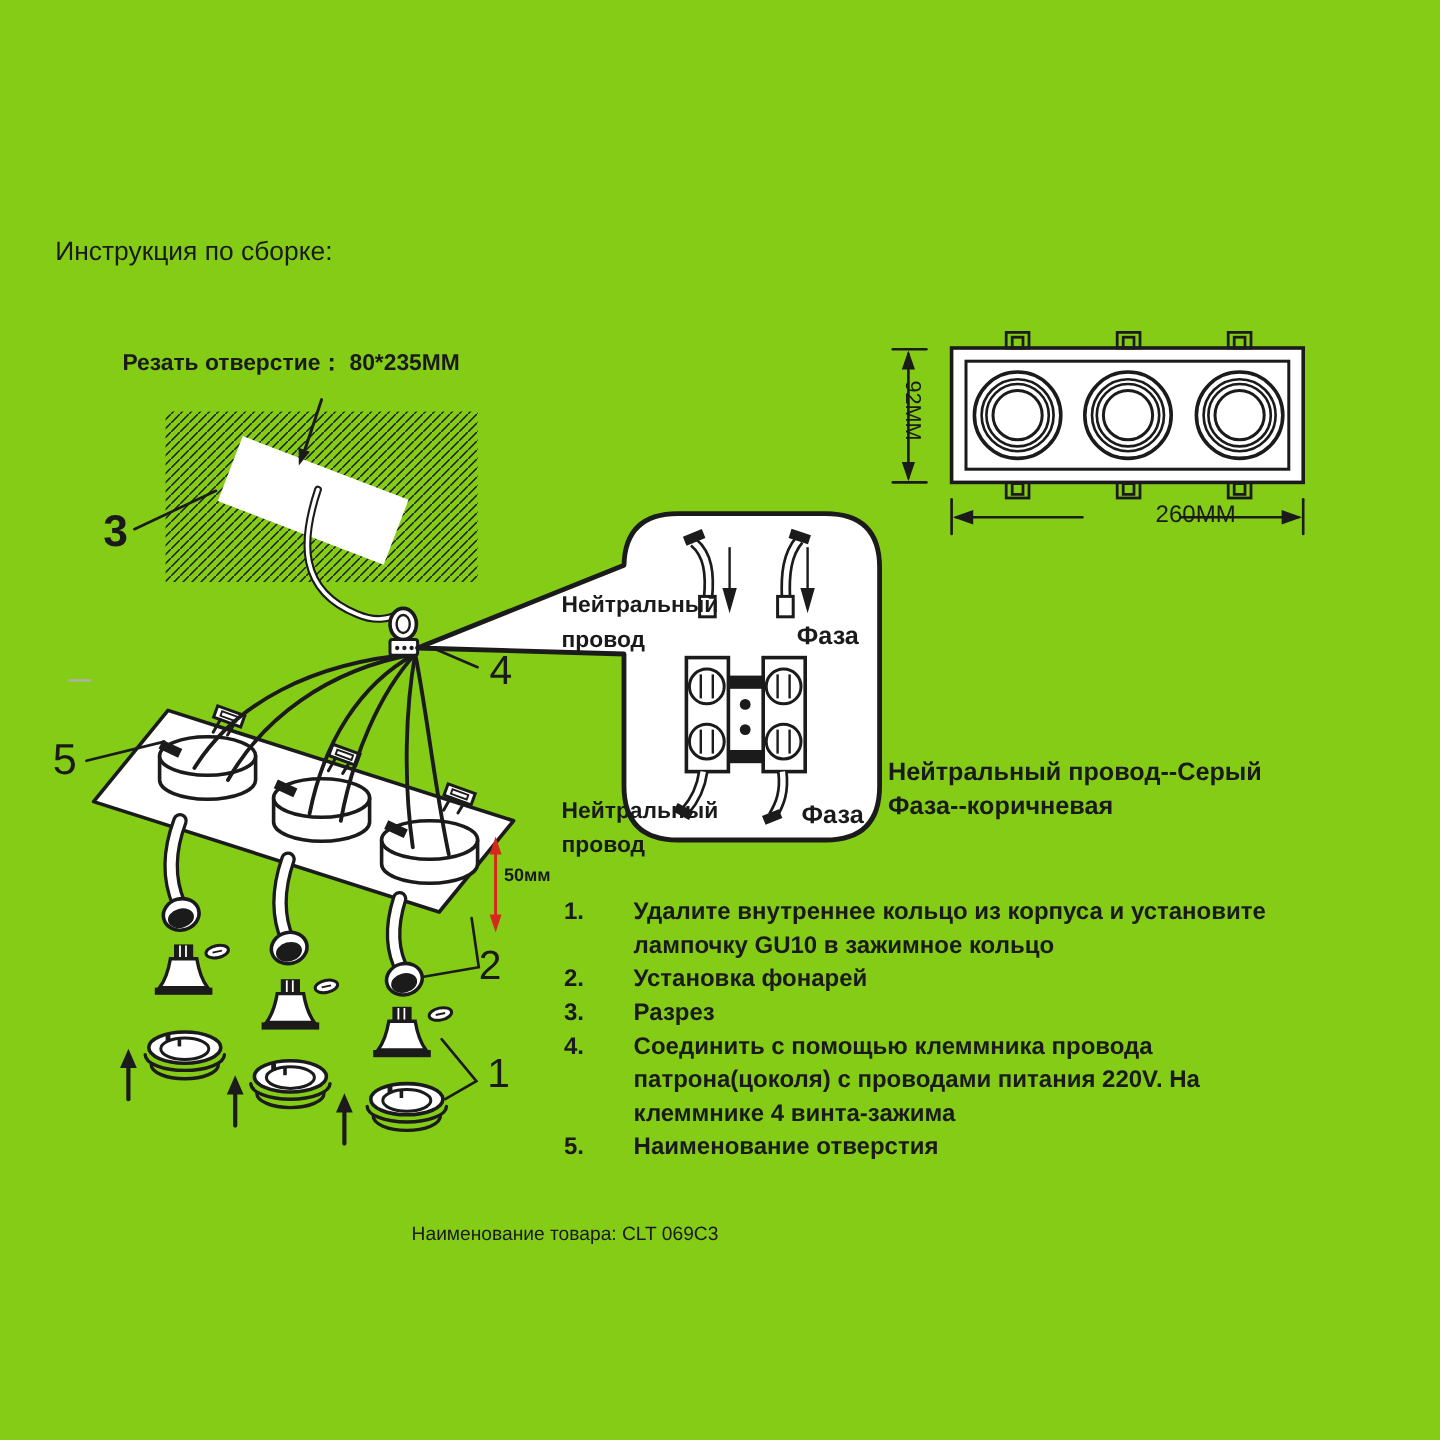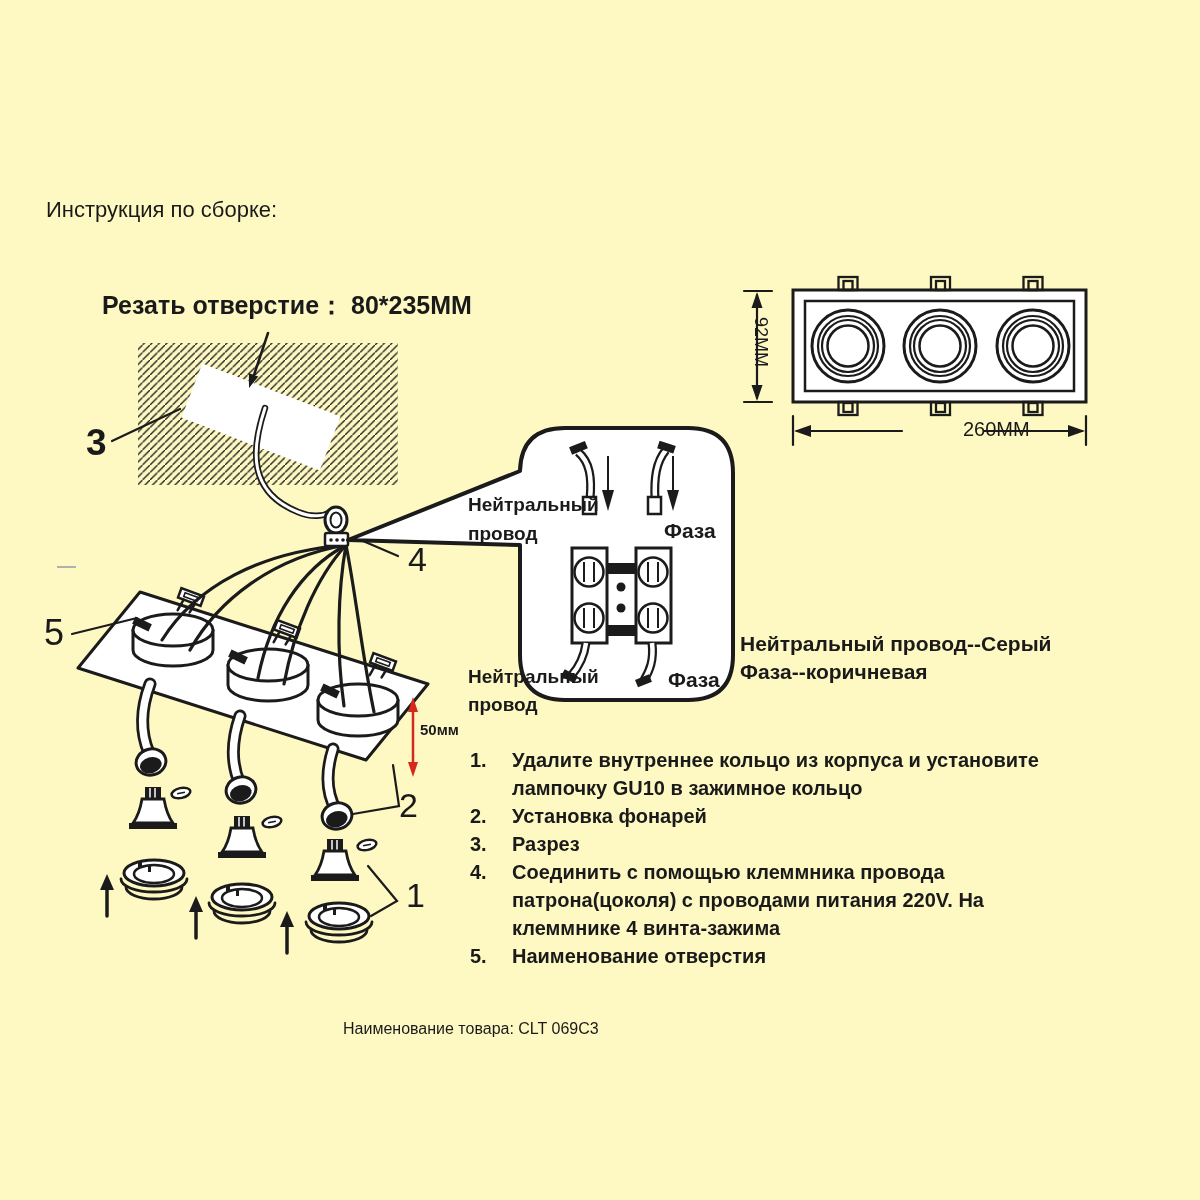--- a/index.html
+++ b/index.html
@@ -1,21 +1,21 @@
 <!DOCTYPE html>
 <html><head>
 <meta charset="utf-8">
 <style>
   html,body{margin:0;padding:0;background:#fff;}
-  #page{position:relative;width:1200px;height:1200px;background:#fef9c3;overflow:hidden;
+  #page{position:relative;width:1200px;height:1200px;background:#84cc16;overflow:hidden;
         font-family:"Liberation Sans",sans-serif;color:#1a1a1a;}
   #art{position:absolute;left:0;top:0;}
   .lbl{position:absolute;white-space:nowrap;color:#1a1a1a;}
   .t-title{left:46px;top:197px;font-size:22px;}
-  .t-cutnote{left:102px;top:289px;font-size:25px;font-weight:bold;}
+  .t-cutnote{left:102px;top:289px;font-size:19px;font-weight:bold;}
   .t-c3{left:86px;top:422px;font-size:37px;font-weight:bold;}
   .t-c4{left:408px;top:540px;font-size:34px;}
   .t-c5{left:44px;top:612px;font-size:36px;}
   .t-c2{left:399px;top:786px;font-size:34px;}
   .t-c1{left:406px;top:876px;font-size:34px;}
   .t-50{left:420px;top:721px;font-size:15px;font-weight:bold;}
   .t-92{left:750px;top:317px;font-size:18px;writing-mode:vertical-rl;}
   .t-260{left:963px;top:418px;font-size:20px;text-align:right;}
   .t-ntl1{left:468px;top:494px;font-size:19px;font-weight:bold;}
   .t-ntl2{left:468px;top:523px;font-size:19px;font-weight:bold;}
@@ -23,21 +23,21 @@
   .t-nbl1{left:468px;top:666px;font-size:19px;font-weight:bold;}
   .t-nbl2{left:468px;top:694px;font-size:19px;font-weight:bold;}
   .t-phb{left:668px;top:668px;font-size:21px;font-weight:bold;}
   .t-phnote{left:740px;top:628px;font-size:21px;font-weight:bold;margin-top:32px;}
   .t-ntnote{left:740px;top:632px;font-size:21px;font-weight:bold;}
   .t-product{left:343px;top:976px;font-size:16px;margin-top:44px;}
   .steps{position:absolute;left:470px;top:746px;width:612px;font-size:20px;
          line-height:28px;font-weight:bold;color:#1a1a1a;}
   .step{display:flex;align-items:flex-start;}
   .step .num{width:42px;flex:none;}
-  .step .txt{width:566px;white-space:normal;}
+  .step .txt{width:566px;white-space:normal;margin-left:16px;}
 </style>
 </head>
 <body>
 
 <div id="page">
 
 <svg id="art" width="1200" height="1200" viewBox="0 0 1200 1200">
   <defs>
     <pattern id="hatch" width="7.5" height="7.5" patternUnits="userSpaceOnUse">
       <path d="M0,7.5 L7.5,0" stroke="#1b1b1b" stroke-width="1.3"></path>

